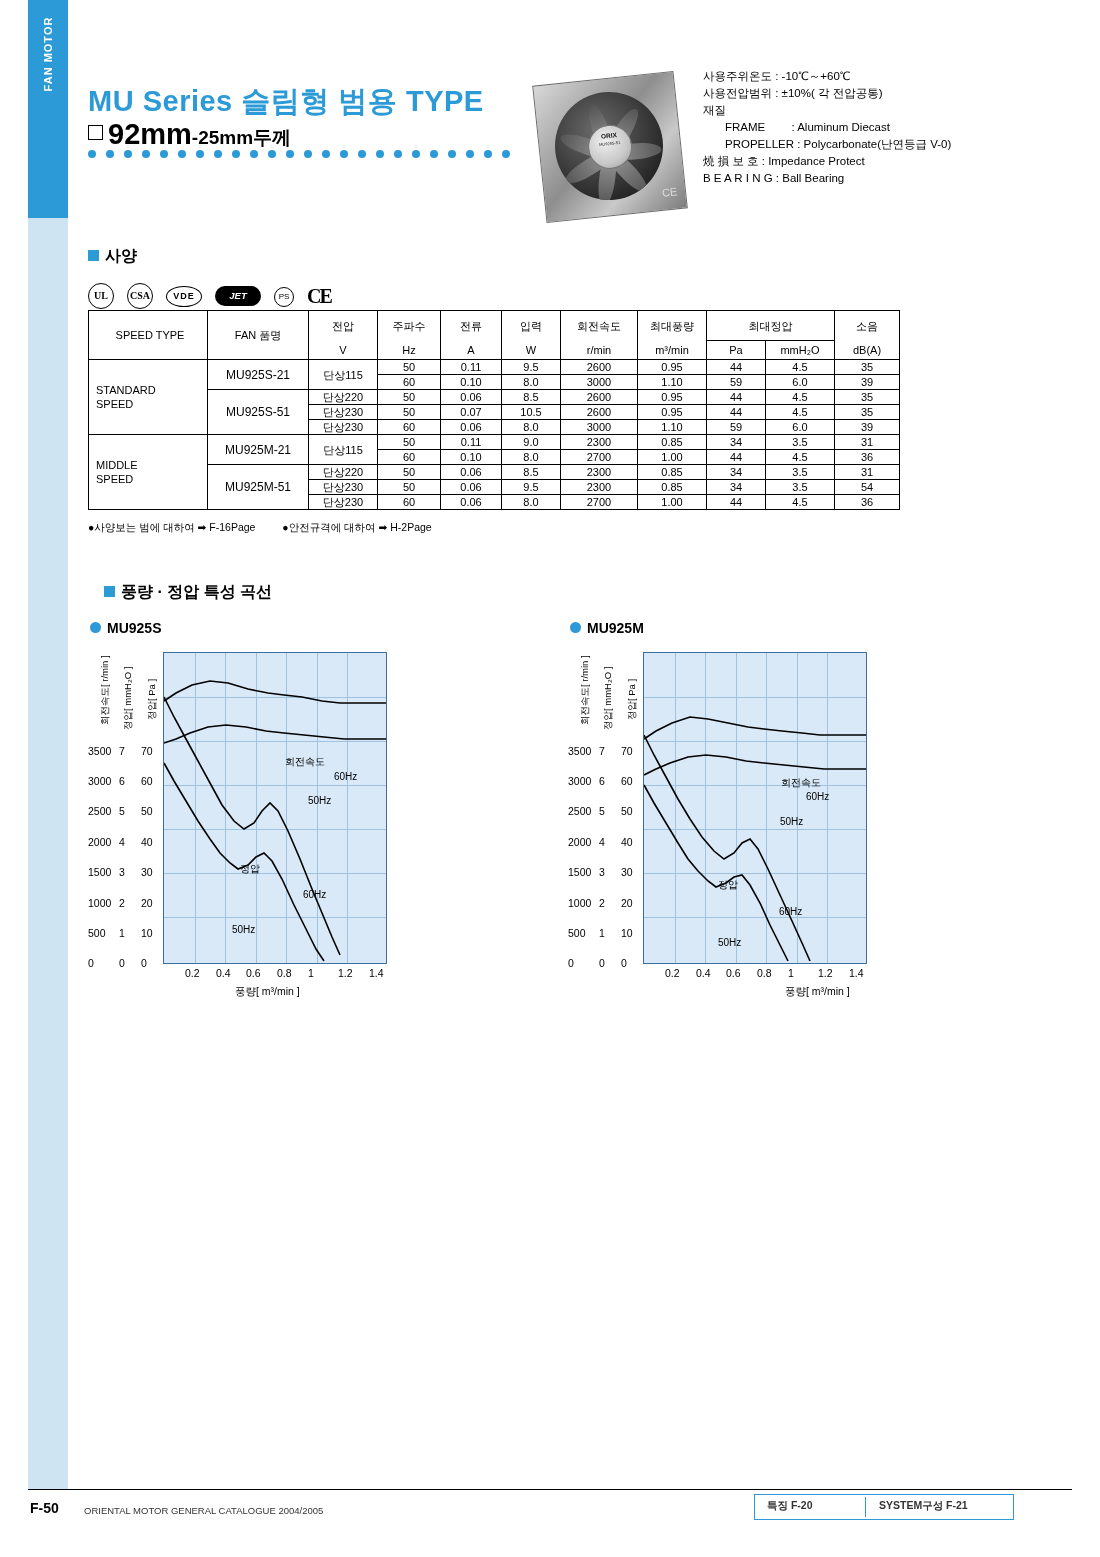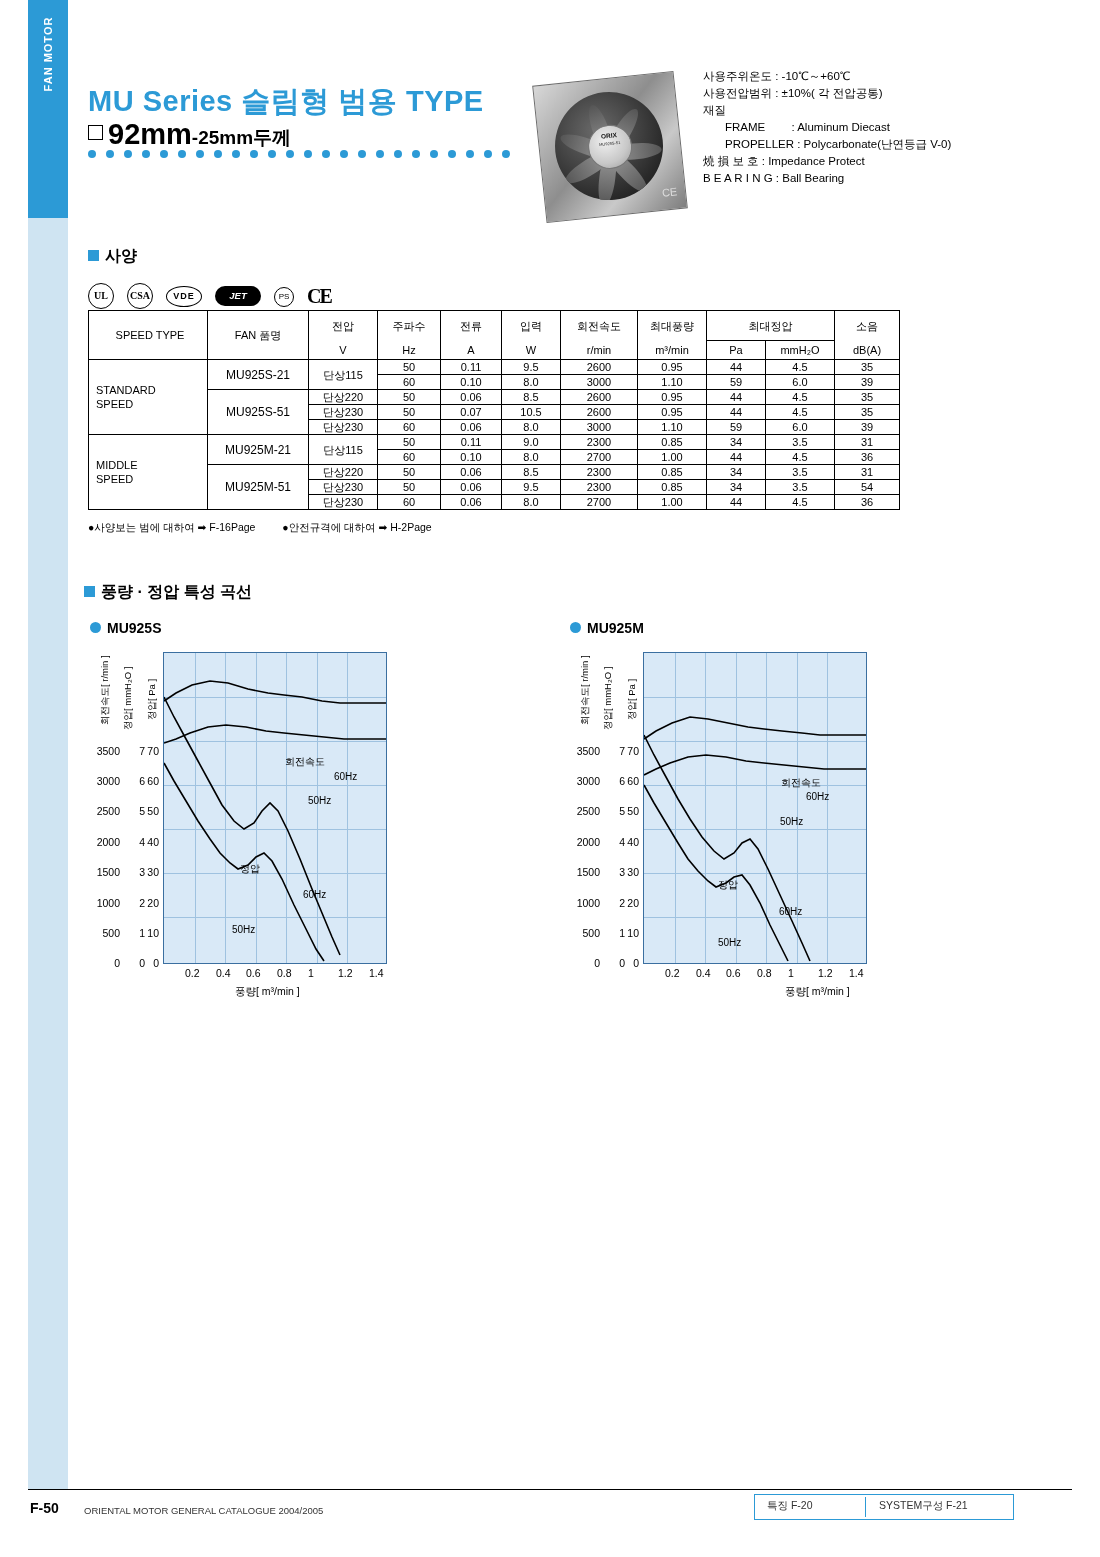--- a/index.html
+++ b/index.html
@@ -160,21 +160,21 @@
     display:inline-block;width:11px;height:11px;border-radius:50%;
     background:#2c9ad6;margin-right:6px;
   }
   .plot{
     position:absolute;background:#d9e9f7;border:1px solid #3b6fa0;
   }
   .plot .vg,.plot .hg{position:absolute;background:#9fc2e0;}
   .plot .vg{width:1px;top:0;bottom:0;}
   .plot .hg{height:1px;left:0;right:0;}
   .axis-num{
-    position:absolute;font-size:10.5px;text-align:right;
+    position:absolute;font-size:10.5px;
   }
   .axis-vert-label{
     position:absolute;font-size:9.5px;white-space:nowrap;
     transform:rotate(-90deg);transform-origin:left top;
   }
   .xlabel{
     position:absolute;font-size:10.5px;
   }
   .xaxis-title{position:absolute;font-size:10.5px;}
   .curve-label{position:absolute;font-size:10px;}
@@ -184,20 +184,21 @@
   }
   .pg{
     position:absolute;left:30px;top:1500px;font-size:14px;font-weight:bold;
   }
   .foot-txt{
     position:absolute;left:84px;top:1505px;font-size:9.5px;color:#333;
   }
   .foot-box{
     position:absolute;left:754px;top:1494px;width:258px;height:24px;
     border:1px solid #2c9ad6;
+    font-weight:bold;
   }
   .foot-box div{
     position:absolute;top:4px;font-size:10.5px;color:#333;
   }
   .foot-box .sep{
     position:absolute;left:110px;top:2px;width:1px;height:20px;background:#2c9ad6;
   }
 </style>
 </head>
 <body>
@@ -428,21 +429,21 @@
     <td>36</td>
   </tr>
 </tbody>
   </table>
 
 <div class="notes">
   <span>●사양보는 범에 대하여 ➡ F-16Page</span>
   <span>●안전규격에 대하여 ➡ H-2Page</span>
 </div>
 
-<div class="sec-head" style="left:84px;top:582px;">
+<div class="sec-head" style="left:104px;top:582px;">
   <span class="mark"></span><span>풍량 · 정압 특성 곡선</span>
 </div>
 
 <div class="graph-title" style="left:90px;top:620px;">
   <span class="bullet"></span><span>MU925S</span>
 </div>
 
 <div class="axis-vert-label" style="left:99px;top:725px;">회전속도[ r/min ]</div>
 <div class="axis-vert-label" style="left:122px;top:730px;">정압[ mmH₂O ]</div>
 <div class="axis-vert-label" style="left:146px;top:720px;">정압[ Pa ]</div>

